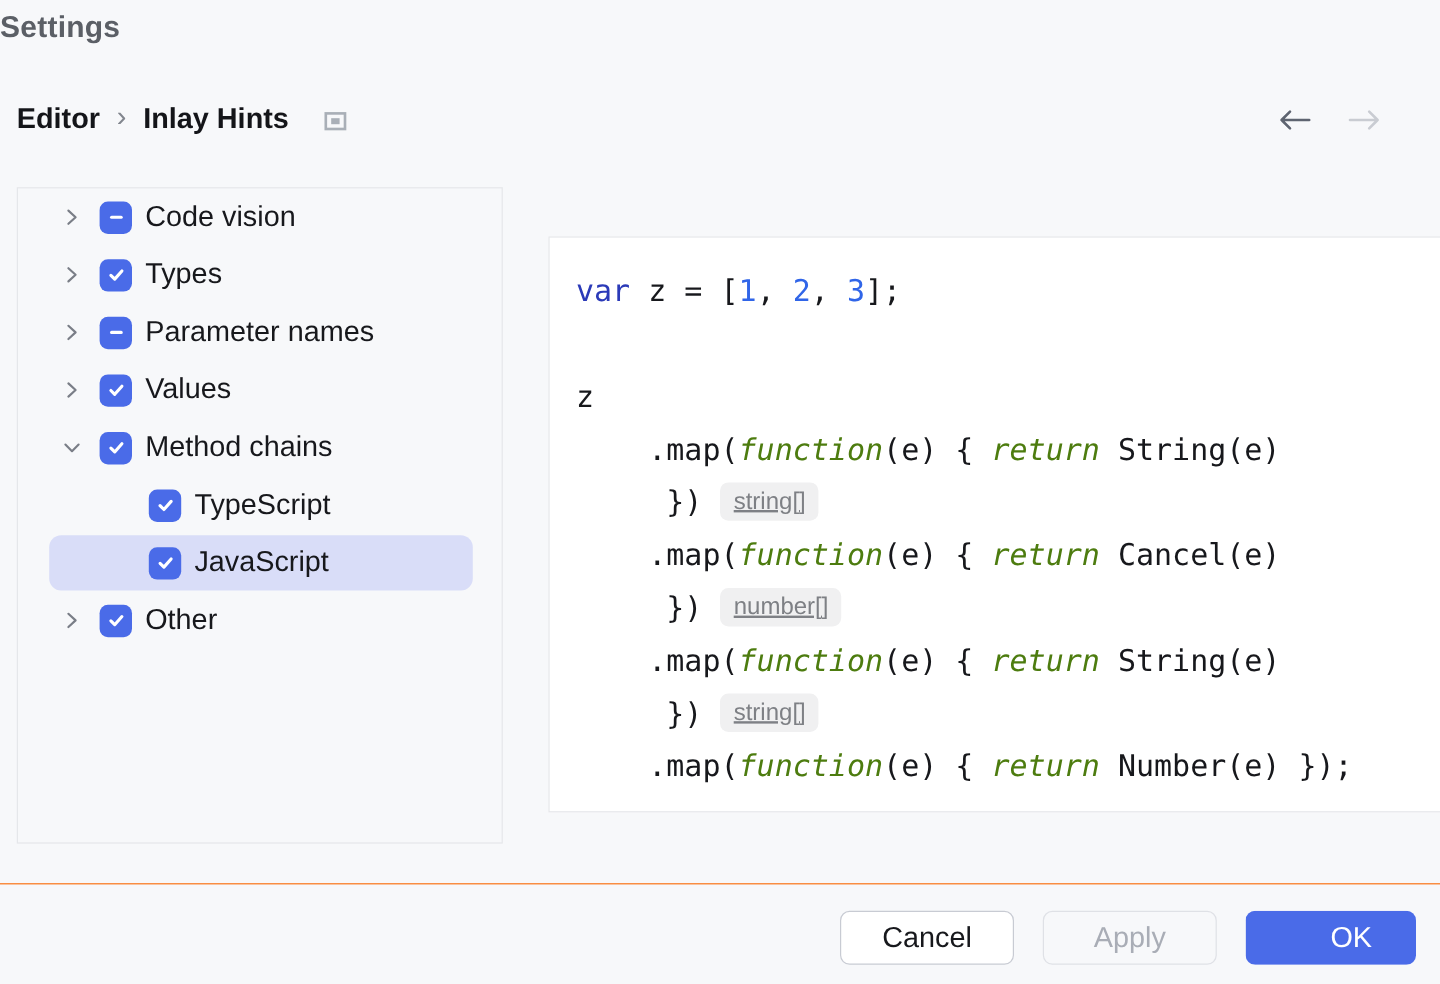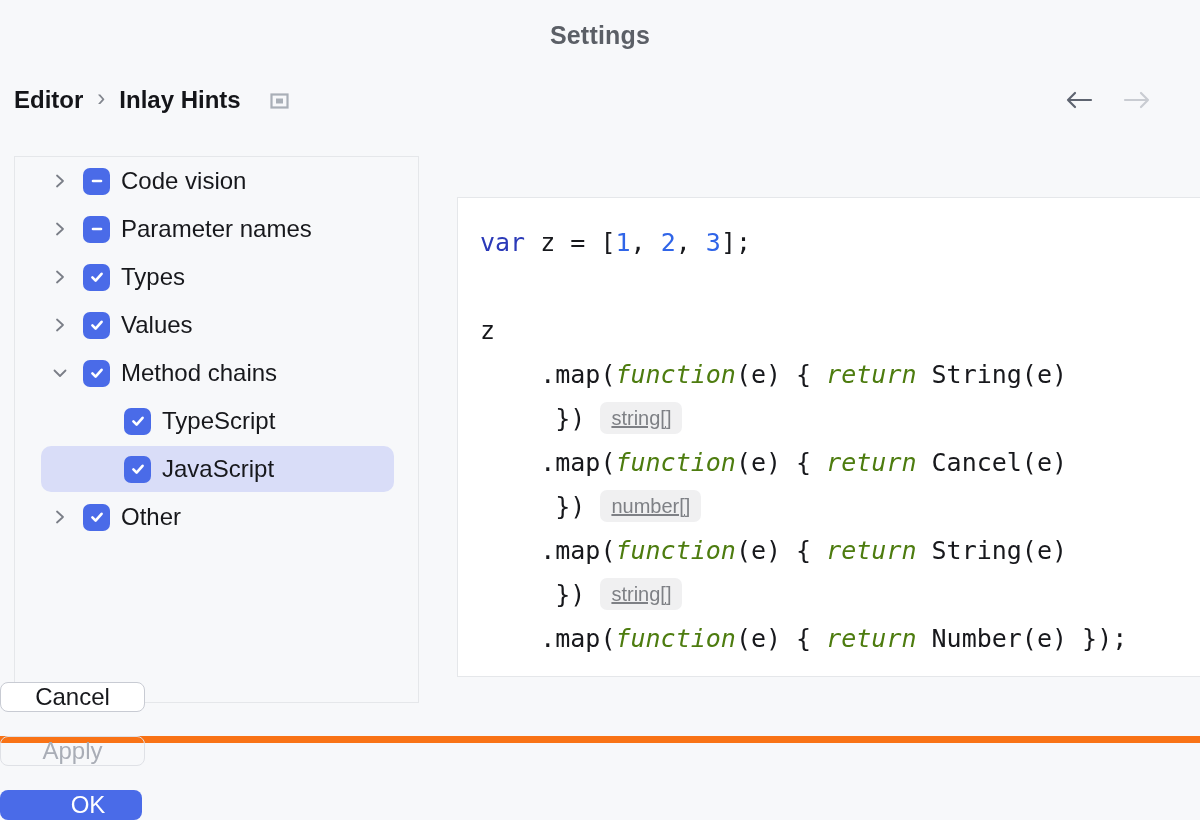--- a/index.html
+++ b/index.html
@@ -7,22 +7,22 @@
   body {
     position:relative;
     background:#F7F8FA;
     font-family:"Liberation Sans", sans-serif;
     color:#17181C;
     overflow:hidden;
   }
 
   
   .win-title {
-    padding-top:21px;
-    text-align:center;
+    padding-top:9px;
+    text-align:left;
     font-size:25px;
     font-weight:700;
     color:#5B5F66;
     letter-spacing:0.2px;
   }
   .breadcrumb-row {
     position:absolute;
     top:82px; left:14px; right:20px;
     height:36px;
     display:flex;
@@ -132,28 +132,27 @@
     vertical-align:middle;
     transform:translateY(-2px);
     text-decoration:underline;
   }
 
   
   .footer {
     position:absolute;
     left:0; right:0; bottom:0;
     top:736px;
-    border-top:7px solid #f97316;
+    border-top:1px solid #f97316;
     display:flex;
     justify-content:flex-end;
     align-items:flex-start;
     gap:24px;
     padding:22px 20px 0 0;
     background:#F7F8FA;
-    flex-direction:column;
   }
   .btn {
     height:45px;
     border-radius:8px;
     font-family:"Liberation Sans", sans-serif;
     font-size:24px;
     display:flex; align-items:center; justify-content:center;
     cursor:pointer;
     border:1px solid transparent;
   }
@@ -205,37 +204,37 @@
       <span class="tree-label">Code vision</span>
     </div>
     <div class="tree-row">
       <span class="chev-box">
         <svg width="16" height="16" viewBox="0 0 16 16">
           <path d="M5 2.5 L11 8 L5 13.5" fill="none" stroke="#7A7E87" stroke-width="1.8" stroke-linecap="round" stroke-linejoin="round"></path>
         </svg>
       </span>
       <span class="cbx">
         <svg width="16" height="16" viewBox="0 0 16 16">
+          <path d="M3.4 8.4 L6.6 11.6 L12.6 4.8" fill="none" stroke="#FFFFFF" stroke-width="2.6" stroke-linecap="round" stroke-linejoin="round"></path>
+        </svg>
+      </span>
+      <span class="tree-label">Types</span>
+    </div>
+    <div class="tree-row">
+      <span class="chev-box">
+        <svg width="16" height="16" viewBox="0 0 16 16">
+          <path d="M5 2.5 L11 8 L5 13.5" fill="none" stroke="#7A7E87" stroke-width="1.8" stroke-linecap="round" stroke-linejoin="round"></path>
+        </svg>
+      </span>
+      <span class="cbx">
+        <svg width="16" height="16" viewBox="0 0 16 16">
           <path d="M4 8 L12 8" fill="none" stroke="#FFFFFF" stroke-width="2.6" stroke-linecap="round" stroke-linejoin="round"></path>
         </svg>
       </span>
       <span class="tree-label">Parameter names</span>
-    </div>
-    <div class="tree-row">
-      <span class="chev-box">
-        <svg width="16" height="16" viewBox="0 0 16 16">
-          <path d="M5 2.5 L11 8 L5 13.5" fill="none" stroke="#7A7E87" stroke-width="1.8" stroke-linecap="round" stroke-linejoin="round"></path>
-        </svg>
-      </span>
-      <span class="cbx">
-        <svg width="16" height="16" viewBox="0 0 16 16">
-          <path d="M3.4 8.4 L6.6 11.6 L12.6 4.8" fill="none" stroke="#FFFFFF" stroke-width="2.6" stroke-linecap="round" stroke-linejoin="round"></path>
-        </svg>
-      </span>
-      <span class="tree-label">Types</span>
     </div>
     <div class="tree-row">
       <span class="chev-box">
         <svg width="16" height="16" viewBox="0 0 16 16">
           <path d="M5 2.5 L11 8 L5 13.5" fill="none" stroke="#7A7E87" stroke-width="1.8" stroke-linecap="round" stroke-linejoin="round"></path>
         </svg>
       </span>
       <span class="cbx">
         <svg width="16" height="16" viewBox="0 0 16 16">
           <path d="M3.4 8.4 L6.6 11.6 L12.6 4.8" fill="none" stroke="#FFFFFF" stroke-width="2.6" stroke-linecap="round" stroke-linejoin="round"></path>

